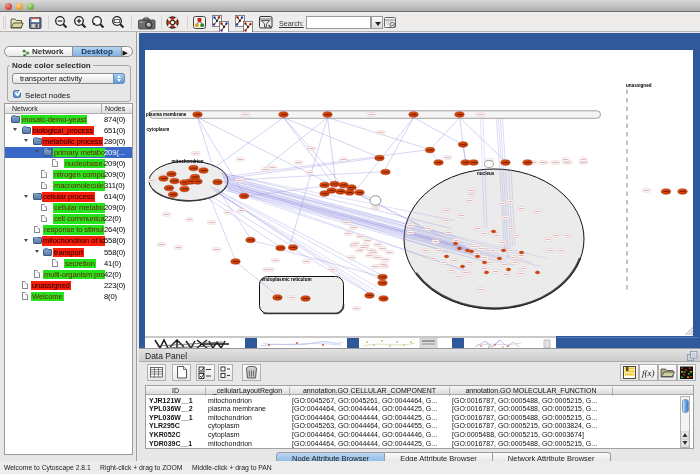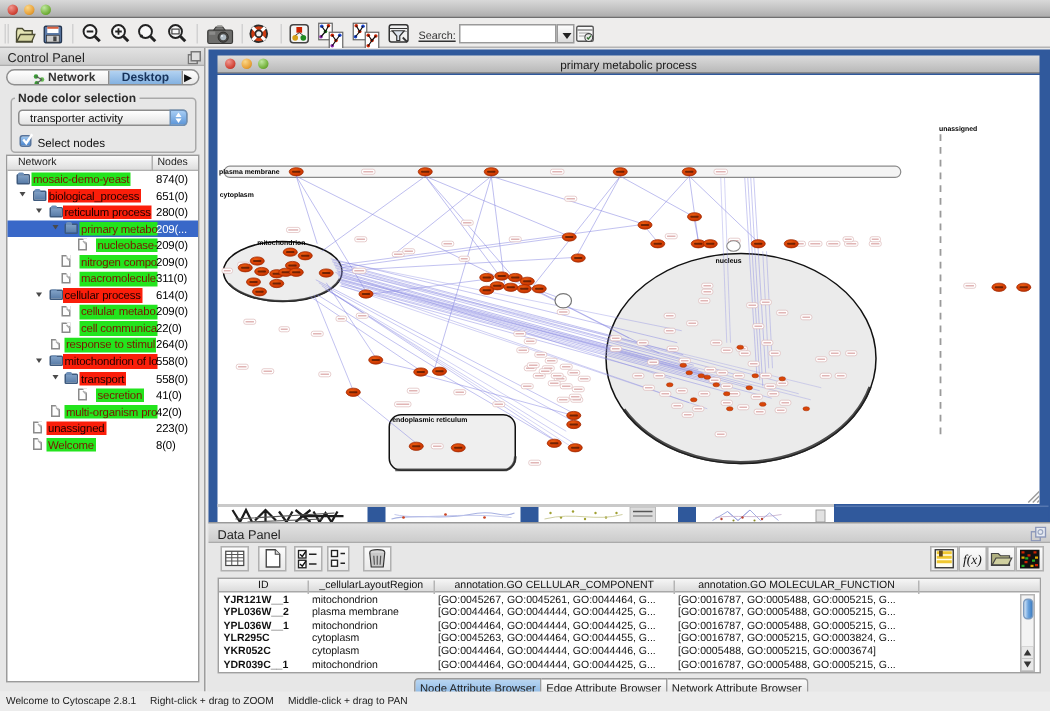--- a/index.html
+++ b/index.html
@@ -73,21 +73,21 @@
 #dtablewrap { position:absolute; left:6px; top:37px; width:549px; height:64px; background:#fff; border:1px solid #a0a0a0; }
 #dthead { position:absolute; left:0; top:0; width:547px; height:9px; background:linear-gradient(#f6f6f6,#dcdcdc); border-bottom:1px solid #a8a8a8; font-size:7px; color:#111; }
 #dthead div { position:absolute; top:0.5px; text-align:center; border-right:1px solid #b5b5b5; height:9px; }
 .drow { position:absolute; left:0; width:540px; height:8.63px; font-size:7px; color:#111; white-space:nowrap; }
 .drow b { font-weight:bold; }
 .drow span { position:absolute; top:0.5px; }
 #dscroll { position:absolute; right:3px; top:10px; width:10px; height:52px; background:#f3f3f3; border:1px solid #b5b5b5; }
 #dthumb { position:absolute; left:0.5px; top:2px; width:7px; height:14px; background:linear-gradient(90deg,#cfe4fa,#6ba3dd 50%,#3f7fc4); border:1px solid #7d9cc0; border-radius:3px; }
 
 #dtabs { position:absolute; left:137px; top:104px; height:12px; font-size:7.5px; color:#222; }
-.dtab { float:left; height:12px; line-height:11px; padding:0 3px; background:linear-gradient(#fbfbfb,#e4e4e4); border:1px solid #9c9c9c; border-left:none; }
+.dtab { float:left; height:12px; line-height:11px; padding:0 15px; background:linear-gradient(#fbfbfb,#e4e4e4); border:1px solid #9c9c9c; border-left:none; }
 .dtab:first-child { border-left:1px solid #9c9c9c; border-radius:3px 0 0 3px; }
 .dtab:last-child { border-radius:0 3px 3px 0; }
 .dtab.sel { background:linear-gradient(#b9d6f2,#8cb8e4); }
 
 #status { position:absolute; left:0; top:461px; width:700px; height:13px; background:#ececec; font-size:6.8px; color:#222; }
 </style>
 </head>
 <body>
 <div id="app">
 
@@ -206,27 +206,20 @@
 <path d="M7.3 9 L8.2 10 L10 7.8" stroke="#2a6a2a" stroke-width="0.8" fill="none"></path>
 </g>
 </g>
     </svg>
     <div id="searchlbl">Search:</div>
     <div id="searchbox"></div>
     <div id="searcharrow"></div>
   </div>
 
   <div id="cpanel">
-    <div id="cpanel-title">
-        <span>Control Panel</span>
-      <svg class="abs" style="right:2px;top:2px" width="9" height="9">
-          <rect x="0.5" y="2.5" width="6" height="6" fill="none" stroke="#777"></rect>
-          <rect x="2.5" y="0.5" width="6" height="6" fill="#ddd" stroke="#777"></rect>
-        </svg>
-    </div>
     <div id="tabctl">
       <svg class="abs" style="left:17px;top:2px" width="8" height="8">
           <circle cx="2" cy="2" r="1.5" fill="#3a9b35"></circle>
           <circle cx="6" cy="4" r="1.5" fill="#62bb4e"></circle>
           <circle cx="2.5" cy="6.5" r="1.5" fill="#3a9b35"></circle>
           <line x1="2" y1="2" x2="6" y2="4" stroke="#555" stroke-width="0.7"></line>
           <line x1="6" y1="4" x2="2.5" y2="6.5" stroke="#555" stroke-width="0.7"></line>
         </svg>
       <div id="tab-net">Network</div>
       <div id="tab-mosaic">Desktop</div>
@@ -257,21 +250,21 @@
           </div>
 <div class="trow" style="top:21.1px">
             <span class="arr" style="left:8px"></span>
             <span class="fold" style="left:17px"></span>
             <span class="lbl rlbl" style="left:26.5px;max-width:74px;overflow:hidden">biological_process</span>
             <span class="val" style="left:99px">651(0)</span>
           </div>
 <div class="trow" style="top:32.2px">
             <span class="arr" style="left:19px"></span>
             <span class="fold" style="left:28px"></span>
-            <span class="lbl rlbl" style="left:37.0px;max-width:63px;overflow:hidden">reticulum process</span>
+            <span class="lbl rlbl" style="left:37.0px;max-width:63px;overflow:hidden">metabolic process</span>
             <span class="val" style="left:99px">280(0)</span>
           </div>
 <div class="trow sel" style="top:43.2px">
             <span class="arr" style="left:30px"></span>
             <span class="fold" style="left:38px"></span>
             <span class="lbl glbl" style="left:48.0px;max-width:52px;overflow:hidden">primary metabo</span>
             <span class="val" style="left:99px">209(...</span>
           </div>
 <div class="trow" style="top:54.3px">
             <span class="doc" style="left:47px"></span>
@@ -340,26 +333,20 @@
             <span class="doc" style="left:17px"></span>
             <span class="lbl glbl" style="left:26.0px;max-width:74px;overflow:hidden">Welcome</span>
             <span class="val" style="left:99px">8(0)</span>
           </div>
 </div>
     </div>
   </div>
 
   <div id="desk">
     <div id="iframe-border"></div>
-    <div id="ititle">
-      <div class="light" style="left:5px;top:2px;background:radial-gradient(circle at 35% 30%,#f09890,#d3493c 60%,#a8221a);"></div>
-      <div class="light" style="left:16px;top:2px;background:radial-gradient(circle at 35% 30%,#fbd788,#e9a33b 60%,#b97a14);"></div>
-      <div class="light" style="left:27px;top:2px;background:radial-gradient(circle at 35% 30%,#c0e8a0,#77b440 60%,#4d8717);"></div>
-      <div class="t">primary metabolic process</div>
-    </div>
     <div id="icontent">
       <svg id="graph" width="548" height="286" viewBox="0 0 548 286">
 <defs>
 <radialGradient id="ng" cx="40%" cy="35%" r="75%">
  <stop offset="0%" stop-color="#ea5c10"></stop>
               <stop offset="55%" stop-color="#d64004"></stop>
               <stop offset="100%" stop-color="#bb3002"></stop>
 </radialGradient>
 </defs>
 <rect x="4.5" y="60.8" width="451" height="7.5" rx="3.7" fill="#f4f4f4" stroke="#8a8a8a" stroke-width="0.8"></rect>

